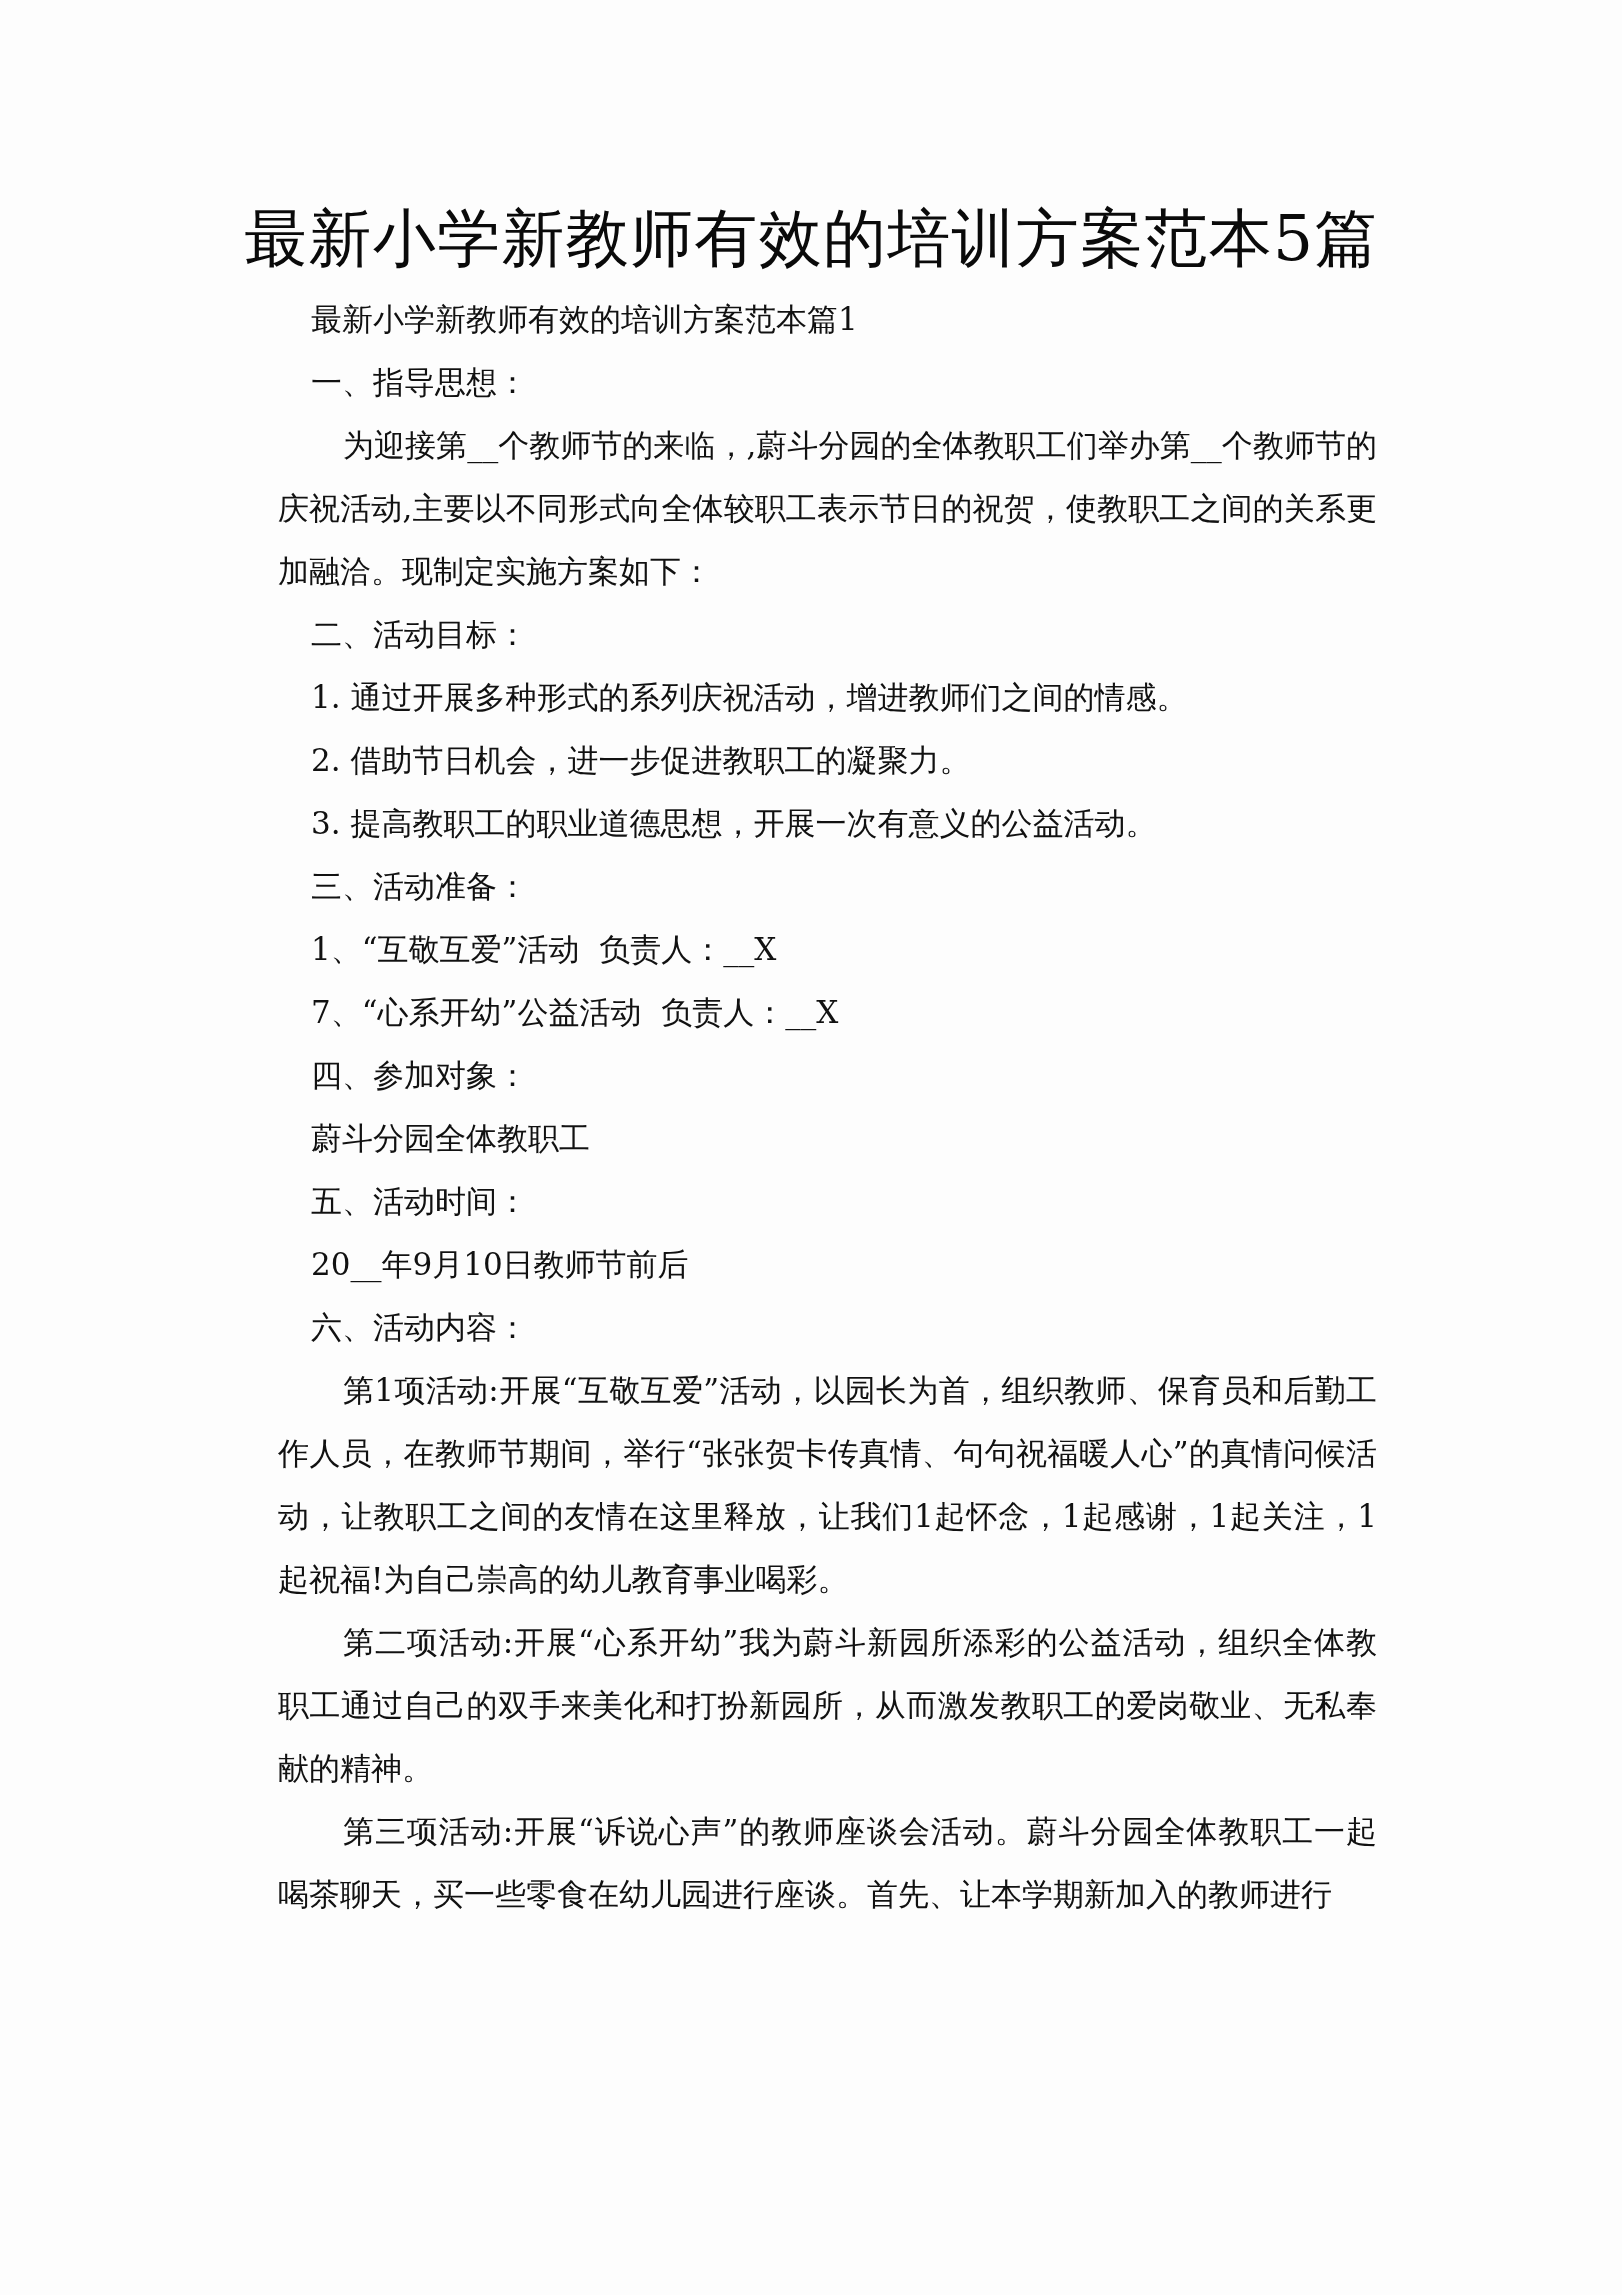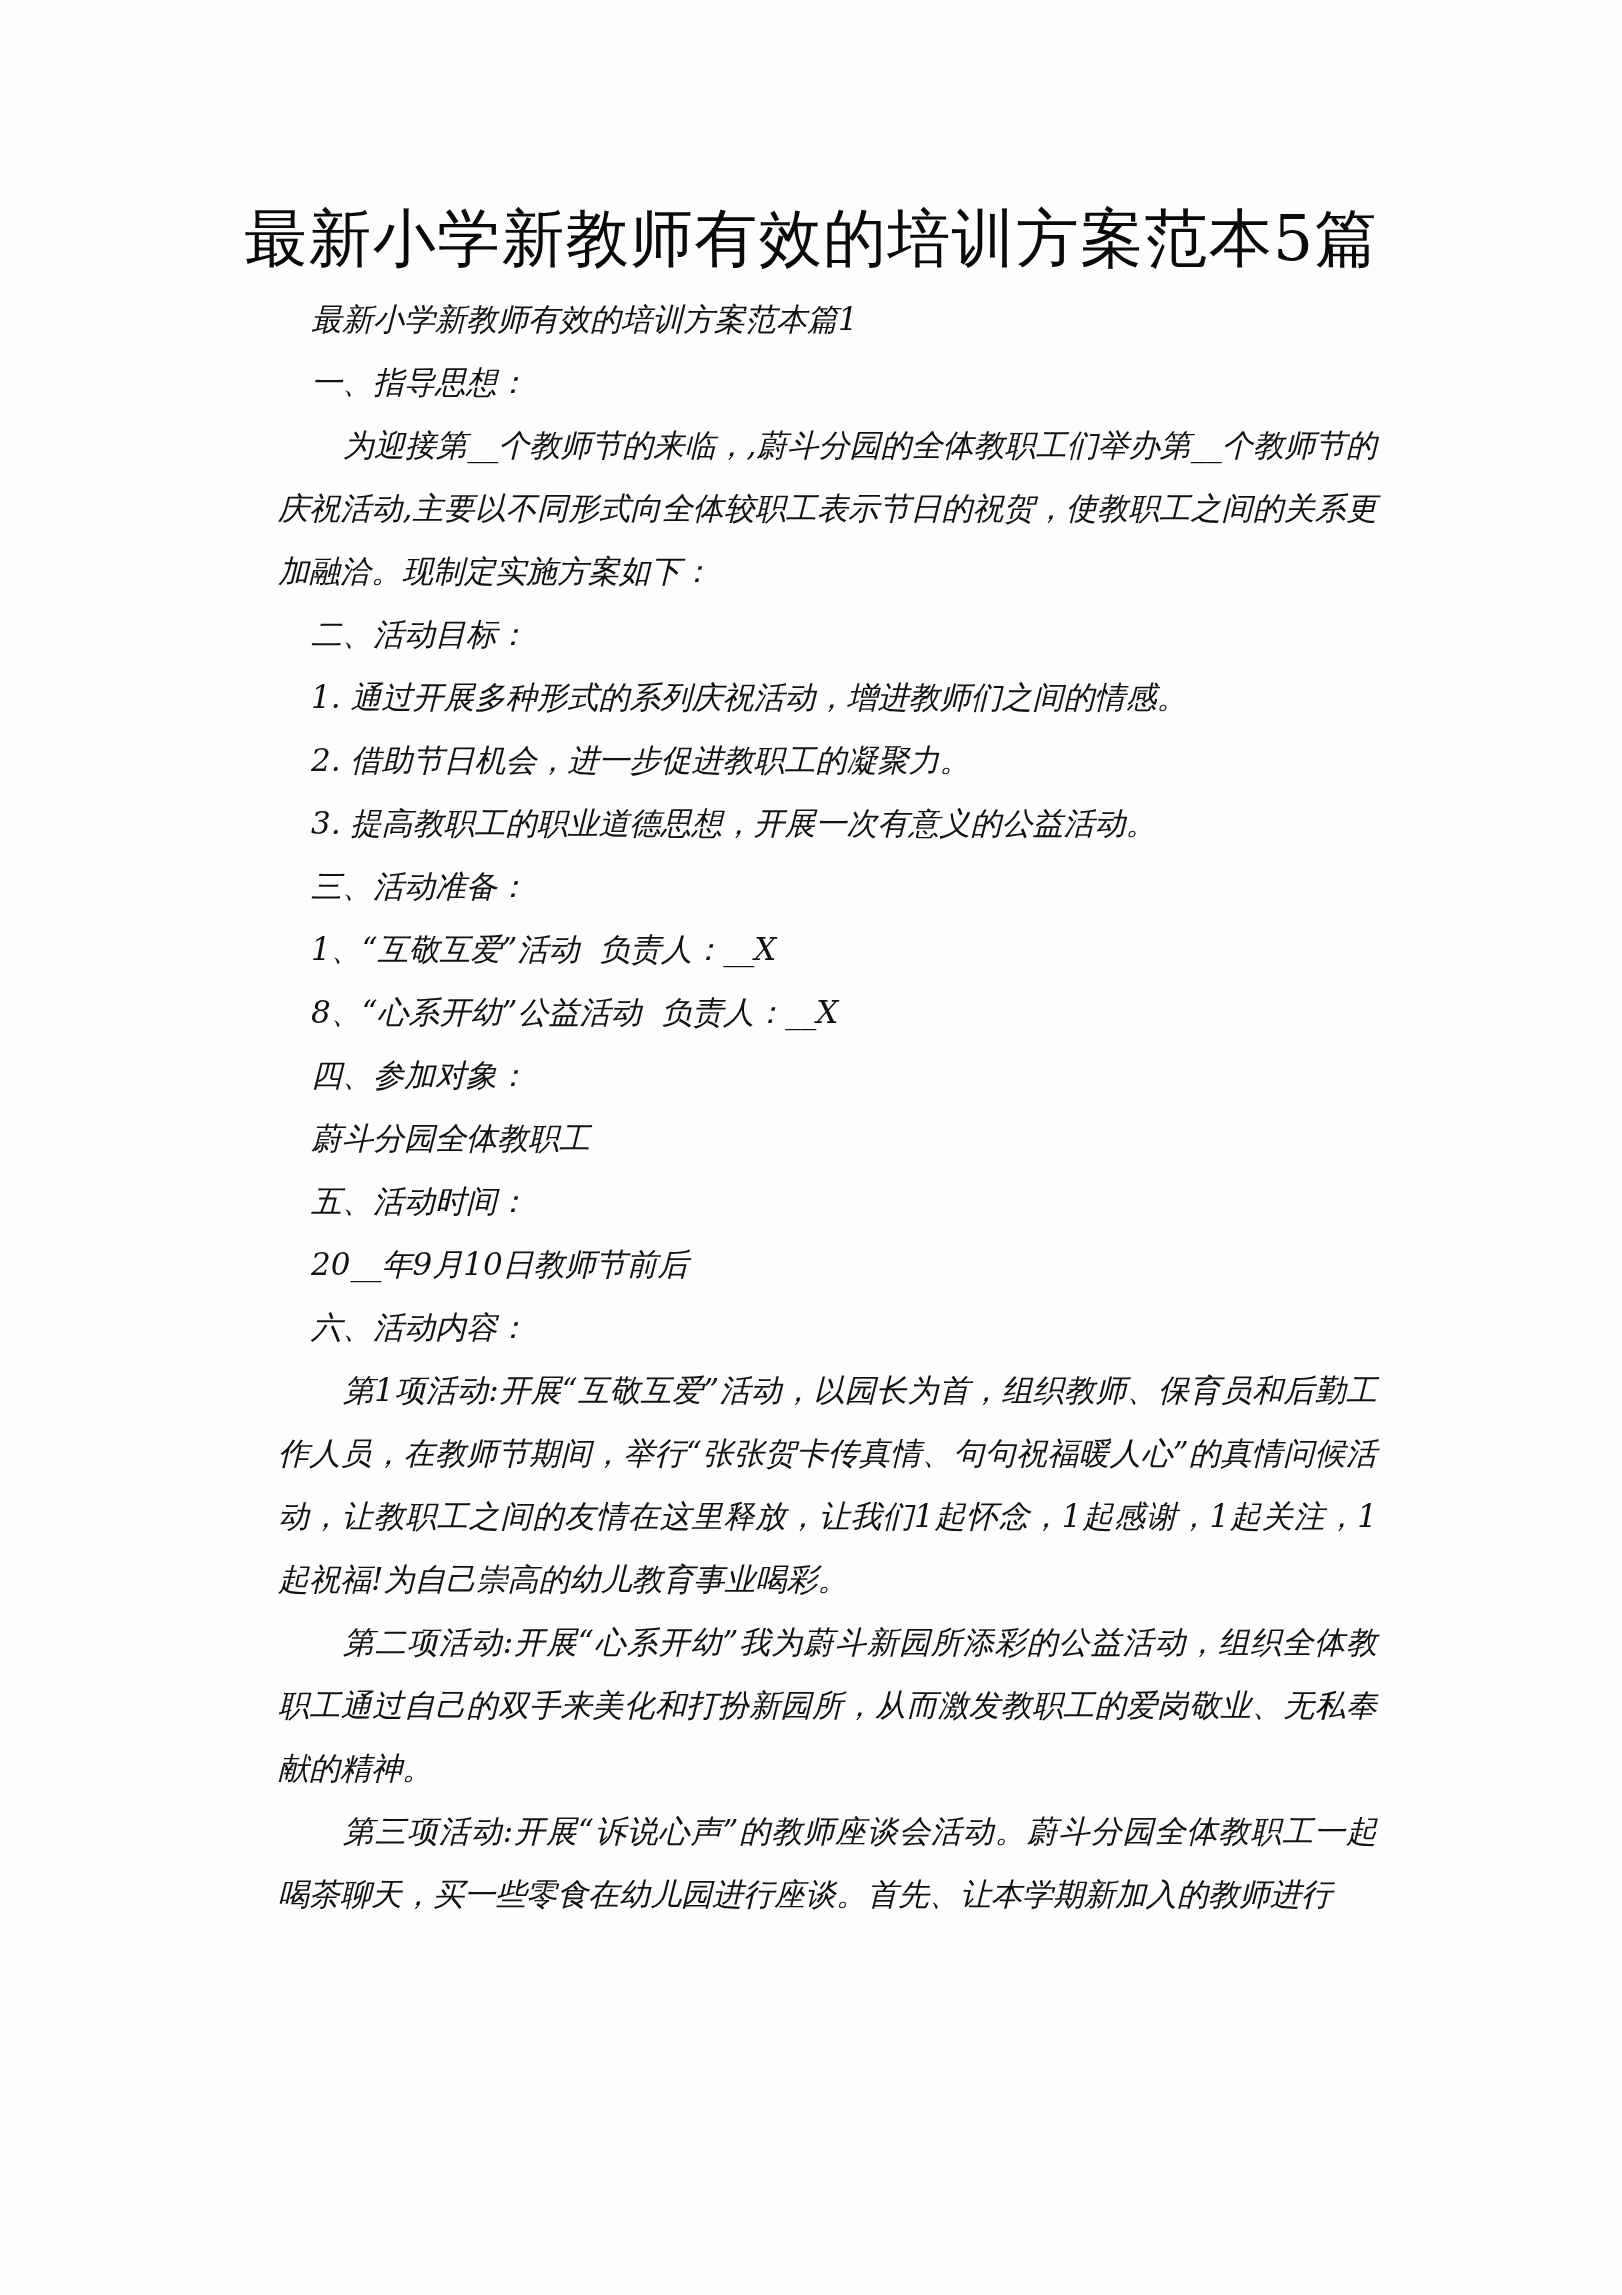--- a/index.html
+++ b/index.html
@@ -9,21 +9,21 @@
     color: #111;
   }
   .page { position: absolute; left: 0; top: 0; width: 1623px; height: 2295px; }
   .title {
     position: absolute; left: 0; top: 196px; width: 1623px;
     text-align: center; font-size: 63px; line-height: 85px; letter-spacing: 1.3px;
     color: #0a0a0a;
   }
   .body {
     position: absolute; left: 246px; top: 288px; width: 1131px;
-    font-size: 31px; line-height: 63px; font-style: italic;
+    font-size: 31px; line-height: 63px;
   }
   .p { margin: 0; }
   .indent { text-indent: 65px; }
   .justify { text-align: justify; text-align-last: left; margin-left: 32px; }
 </style>
 </head>
 <body>
 
 <div class="page">
   <div class="title">最新小学新教师有效的培训方案范本5篇</div>
@@ -34,21 +34,21 @@
     <p class="p indent">一、指导思想：</p>
     <p class="p indent justify">为迎接第__个教师节的来临，,蔚斗分园的全体教职工们举办第__个教师节的庆祝活动,主要以不同形式向全体较职工表示节日的祝贺，使教职工之间的关系更加融洽。现制定实施方案如下：</p>
 
     <p class="p indent">二、活动目标：</p>
     <p class="p indent">1. 通过开展多种形式的系列庆祝活动，增进教师们之间的情感。</p>
     <p class="p indent">2. 借助节日机会，进一步促进教职工的凝聚力。</p>
     <p class="p indent">3. 提高教职工的职业道德思想，开展一次有意义的公益活动。</p>
 
     <p class="p indent">三、活动准备：</p>
     <p class="p indent" style="white-space:pre">1、“互敬互爱”活动  负责人：__X</p>
-    <p class="p indent" style="white-space:pre">8、“心系开幼”公益活动  负责人：__X</p>
+    <p class="p indent" style="white-space:pre">7、“心系开幼”公益活动  负责人：__X</p>
 
     <p class="p indent">四、参加对象：</p>
     <p class="p indent">蔚斗分园全体教职工</p>
 
     <p class="p indent">五、活动时间：</p>
     <p class="p indent">20__年9月10日教师节前后</p>
 
     <p class="p indent">六、活动内容：</p>
     <p class="p indent justify">第1项活动:开展“互敬互爱”活动，以园长为首，组织教师、保育员和后勤工作人员，在教师节期间，举行“张张贺卡传真情、句句祝福暖人心”的真情问候活动，让教职工之间的友情在这里释放，让我们1起怀念，1起感谢，1起关注，1起祝福!为自己崇高的幼儿教育事业喝彩。</p>
     <p class="p indent justify">第二项活动:开展“心系开幼”我为蔚斗新园所添彩的公益活动，组织全体教职工通过自己的双手来美化和打扮新园所，从而激发教职工的爱岗敬业、无私奉献的精神。</p>

